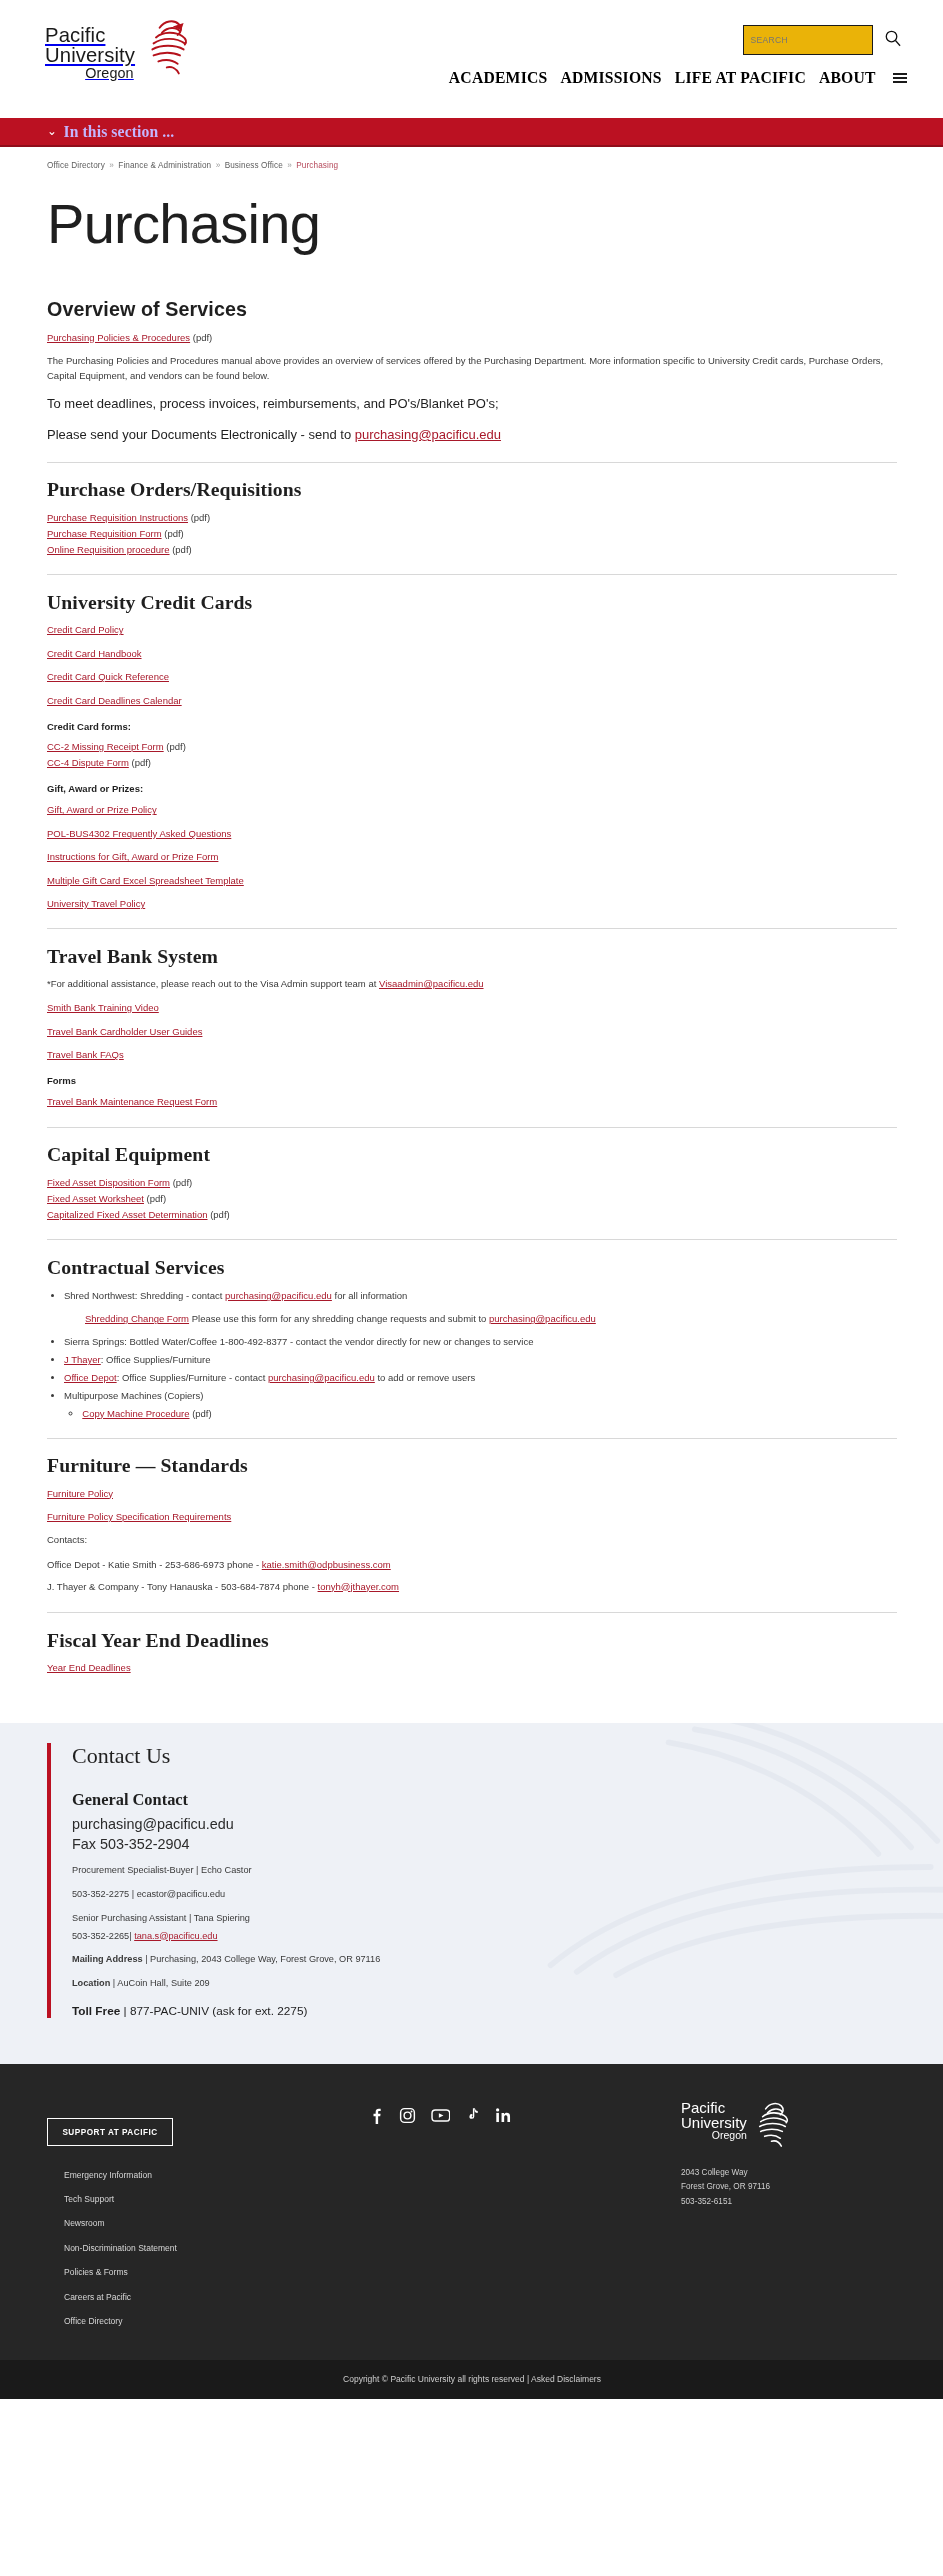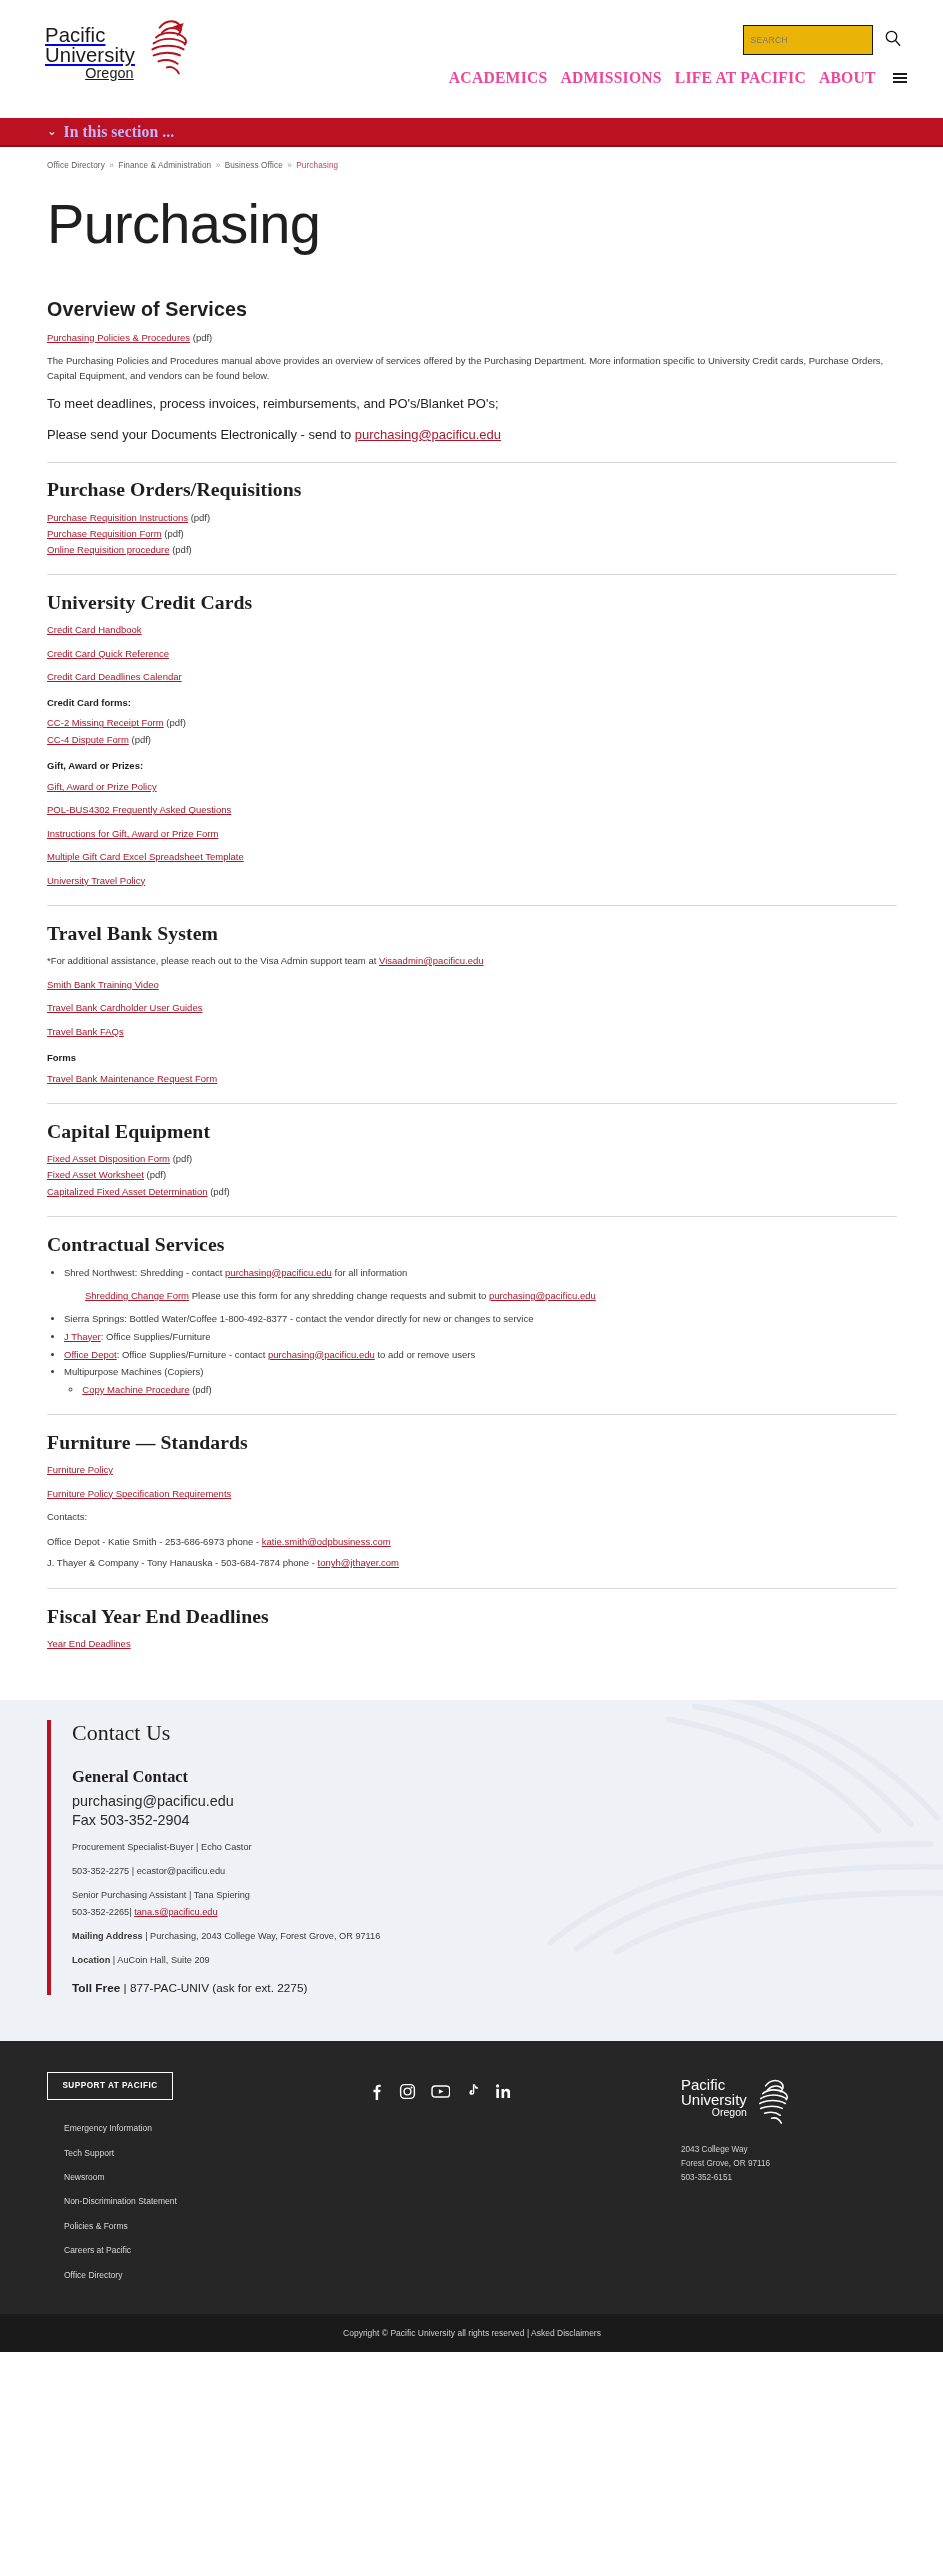--- a/index.html
+++ b/index.html
@@ -46,21 +46,21 @@
 
   .mainnav {
     position: absolute; right: 37px; top: 69px;
     display: flex; align-items: center; gap: 13px;
   }
   .mainnav a {
     font-family: "Liberation Serif", serif;
     font-weight: bold;
     font-size: 15.7px;
     letter-spacing: 0.2px;
-    color: #ec4899; text-decoration: none; white-space: nowrap;
+    color: #000000; text-decoration: none; white-space: nowrap;
   }
   .burger { display: flex; flex-direction: column; gap: 2.6px; margin-left: 3.9px; cursor: pointer; }
   .burger i { display: block; width: 14.4px; height: 1.3px; background: #1a1a1a; }
 
   
   .section-bar {
     background: #bb1122; height: 29px;
     display: flex; align-items: center; padding-left: 47px;
     border-bottom: 2px solid #8f0d1a;
   }
@@ -135,21 +135,21 @@
   .c-toll { font-size: 11.8px; color: #1f1f1f; margin-top: 13px; }
   .c-toll b { font-weight: bold; }
 
   
   .footer { background: #262626; color: #d7d7d7; padding: 31px 47px 19.7px 47px; position: relative; }
   .footer-grid { display: flex; align-items: flex-start; }
   .f-col-left { width: 282px; }
   .support-btn {
     display: inline-block; border: 1.3px solid #ffffff; color: #ffffff;
     font-size: 8.2px; font-weight: bold; letter-spacing: 0.5px;
-    padding: 8.5px 14.4px; text-decoration: none; background: transparent;
+    padding: 8.5px 14.4px; text-decoration: none; background: transparent; margin-top: 23px;
   }
   .f-links { margin-top: 23.6px; padding-left: 17px; }
   .f-links a {
     display: block; color: #d7d7d7; text-decoration: none;
     font-size: 8.5px; margin-bottom: 14.4px;
   }
   .f-col-mid { flex: 1; padding-top: 11.8px; }
   .socials { display: flex; gap: 14.4px; justify-content: flex-start; padding-left: 39px; }
   .f-col-right { width: 216px; text-align: left; padding-top: 5.2px; }
   .f-logo { display: flex; align-items: flex-start; margin-bottom: 11.8px; }
@@ -248,20 +248,21 @@
     <section class="block">
       <h2 class="sec">Purchase Orders/Requisitions</h2>
       <div class="linkrow"><a class="lnk" href="#">Purchase Requisition Instructions</a><span class="suffix"> (pdf)</span></div>
       <div class="linkrow"><a class="lnk" href="#">Purchase Requisition Form</a><span class="suffix"> (pdf)</span></div>
       <div class="linkrow"><a class="lnk" href="#">Online Requisition procedure</a><span class="suffix"> (pdf)</span></div>
       <hr class="rule">
     </section>
 
     <section class="block">
       <h2 class="sec">University Credit Cards</h2>
+      <div class="linkrow sp"><a class="lnk" href="#">Credit Card Policy</a></div>
       <div class="linkrow sp"><a class="lnk" href="#">Credit Card Handbook</a></div>
       <div class="linkrow sp"><a class="lnk" href="#">Credit Card Quick Reference</a></div>
       <div class="linkrow sp"><a class="lnk" href="#">Credit Card Deadlines Calendar</a></div>
 
       <div class="subhead">Credit Card forms:</div>
       <div class="linkrow"><a class="lnk" href="#">CC-2 Missing Receipt Form</a><span class="suffix"> (pdf)</span></div>
       <div class="linkrow"><a class="lnk" href="#">CC-4 Dispute Form</a><span class="suffix"> (pdf)</span></div>
 
       <div class="subhead">Gift, Award or Prizes:</div>
       <div class="linkrow sp"><a class="lnk" href="#">Gift, Award or Prize Policy</a></div>

